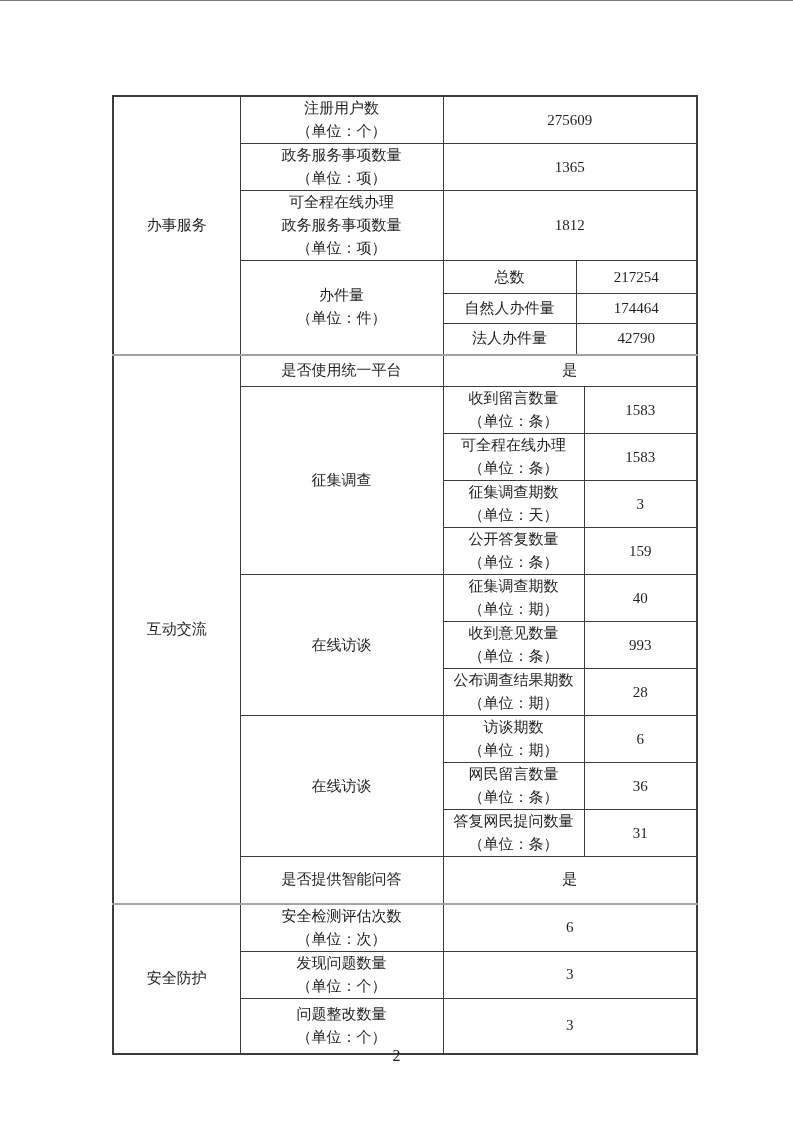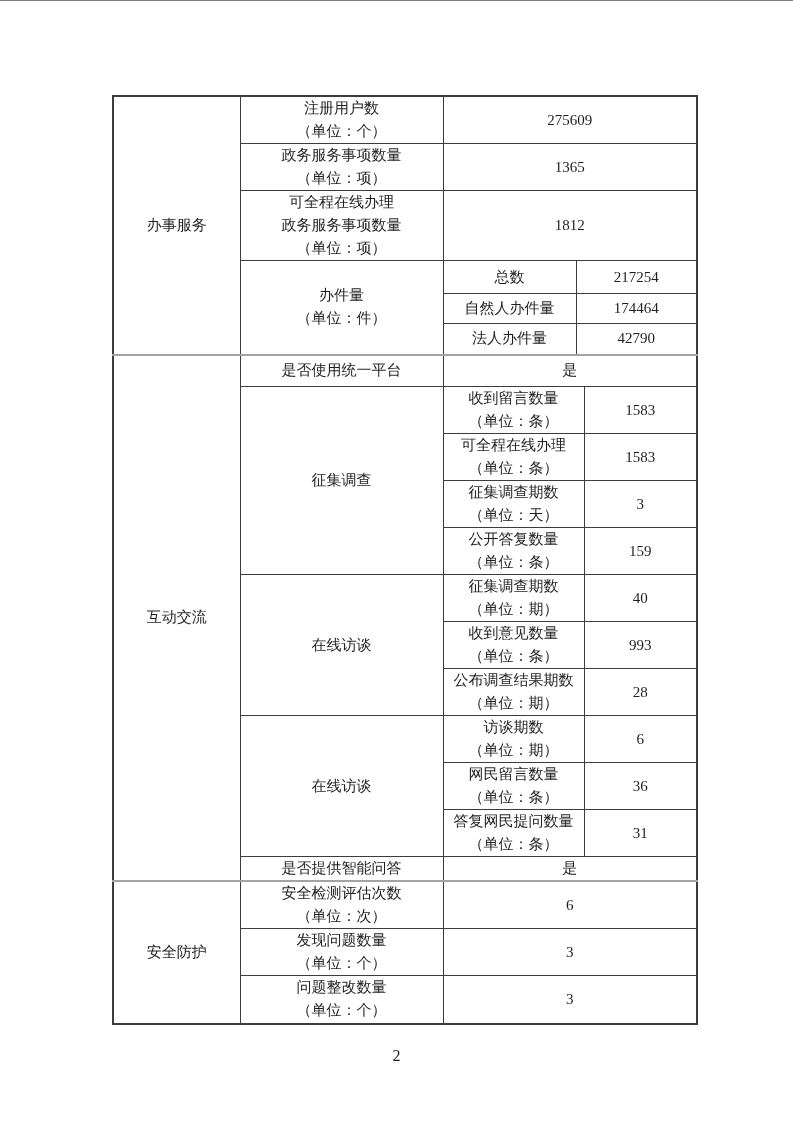--- a/index.html
+++ b/index.html
@@ -139,37 +139,37 @@
       <tr style="height:46px">
         <td colspan="2">网民留言数量
 （单位：条）</td>
         <td>36</td>
       </tr>
       <tr style="height:46px">
         <td colspan="2">答复网民提问数量
 （单位：条）</td>
         <td>31</td>
       </tr>
-      <tr style="height:24px">
+      <tr style="height:47px">
         <td>是否提供智能问答</td>
         <td colspan="3">是</td>
       </tr>
 
       <tr class="section-top" style="height:43px">
         <td rowspan="3">安全防护</td>
         <td>安全检测评估次数
 （单位：次）</td>
         <td colspan="3">6</td>
       </tr>
       <tr style="height:46px">
         <td>发现问题数量
 （单位：个）</td>
         <td colspan="3">3</td>
       </tr>
-      <tr style="height:48px">
+      <tr style="height:56px">
         <td>问题整改数量
 （单位：个）</td>
         <td colspan="3">3</td>
       </tr>
     </tbody>
   </table>
 
   <div class="page-number">2</div>
 </div>
 

